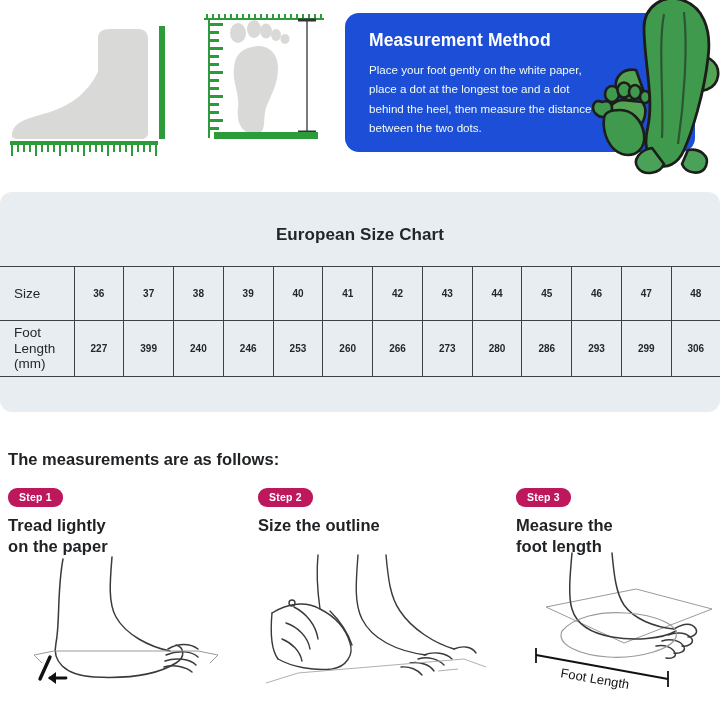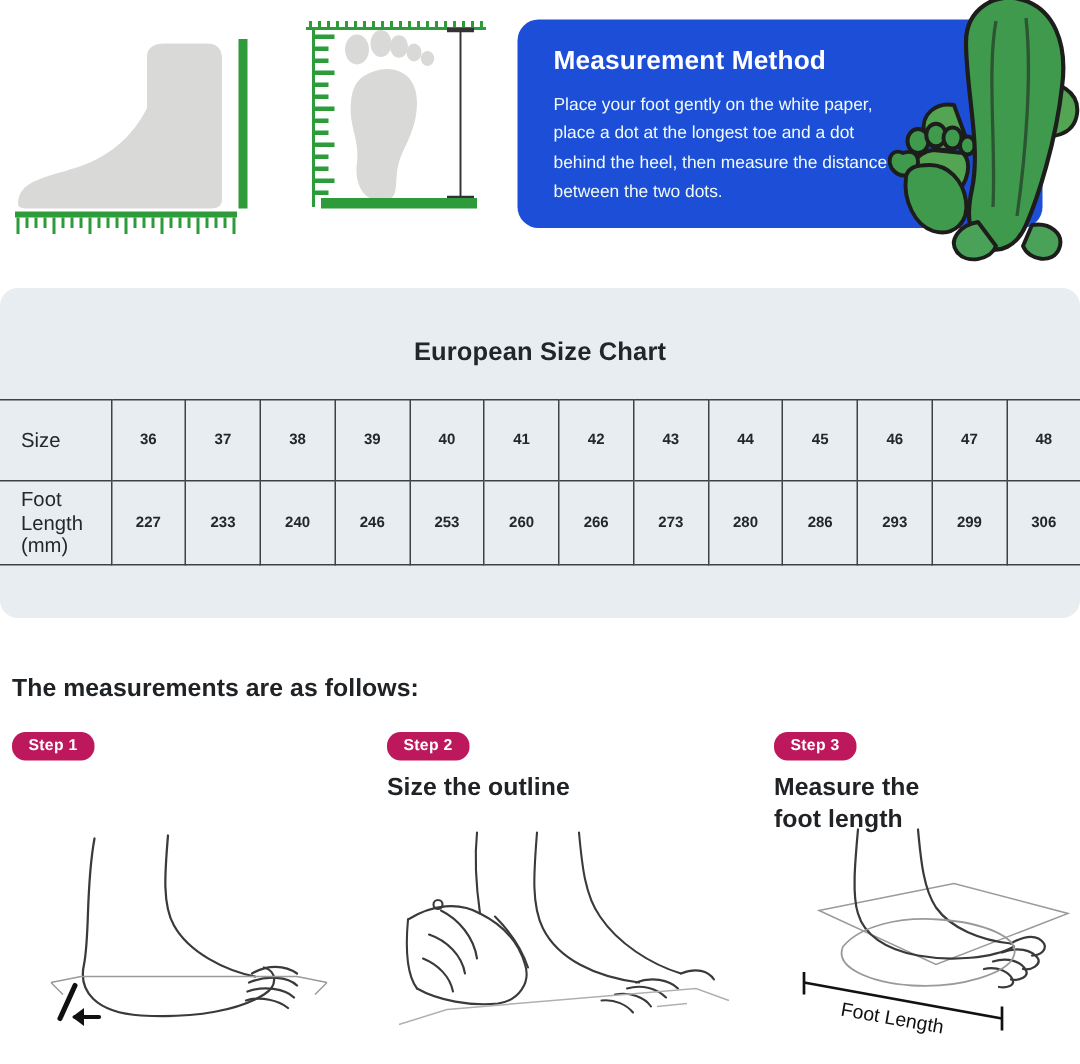--- a/index.html
+++ b/index.html
@@ -245,21 +245,21 @@
           <td>43</td>
           <td>44</td>
           <td>45</td>
           <td>46</td>
           <td>47</td>
           <td>48</td>
         </tr>
         <tr class="row-len">
           <td class="label-cell">Foot<br>Length<br>(mm)</td>
           <td>227</td>
-          <td>233</td>
+          <td>399</td>
           <td>240</td>
           <td>246</td>
           <td>253</td>
           <td>260</td>
           <td>266</td>
           <td>273</td>
           <td>280</td>
           <td>286</td>
           <td>293</td>
           <td>299</td>
@@ -268,20 +268,21 @@
       </tbody>
     </table>
   </div>
 
   <div class="steps-head">The measurements are as follows:</div>
 
   <div class="steps">
 
     <div class="step s1">
       <span class="badge">Step 1</span>
+      <div class="step-title">Tread lightly<br>on the paper</div>
       <svg class="step-art" viewBox="0 0 235 150">
         <g fill="none" stroke="#3a3a3a" stroke-width="1.5" stroke-linecap="round" stroke-linejoin="round">
           <path d="M55 8 C49 40 52 72 48 92 C44 110 56 124 86 126 C124 128 152 122 168 112 C178 106 176 96 168 94"></path>
           <path d="M104 6 C102 30 100 52 108 66 C118 84 142 96 162 100"></path>
           <path d="M160 98 C170 92 182 92 190 98"></path>
           <path d="M158 104 C170 99 184 100 190 106"></path>
           <path d="M157 110 C168 106 182 108 188 114"></path>
           <path d="M156 116 C166 113 178 116 184 121"></path>
         </g>
         <g fill="none" stroke="#9a9a9a" stroke-width="1">

